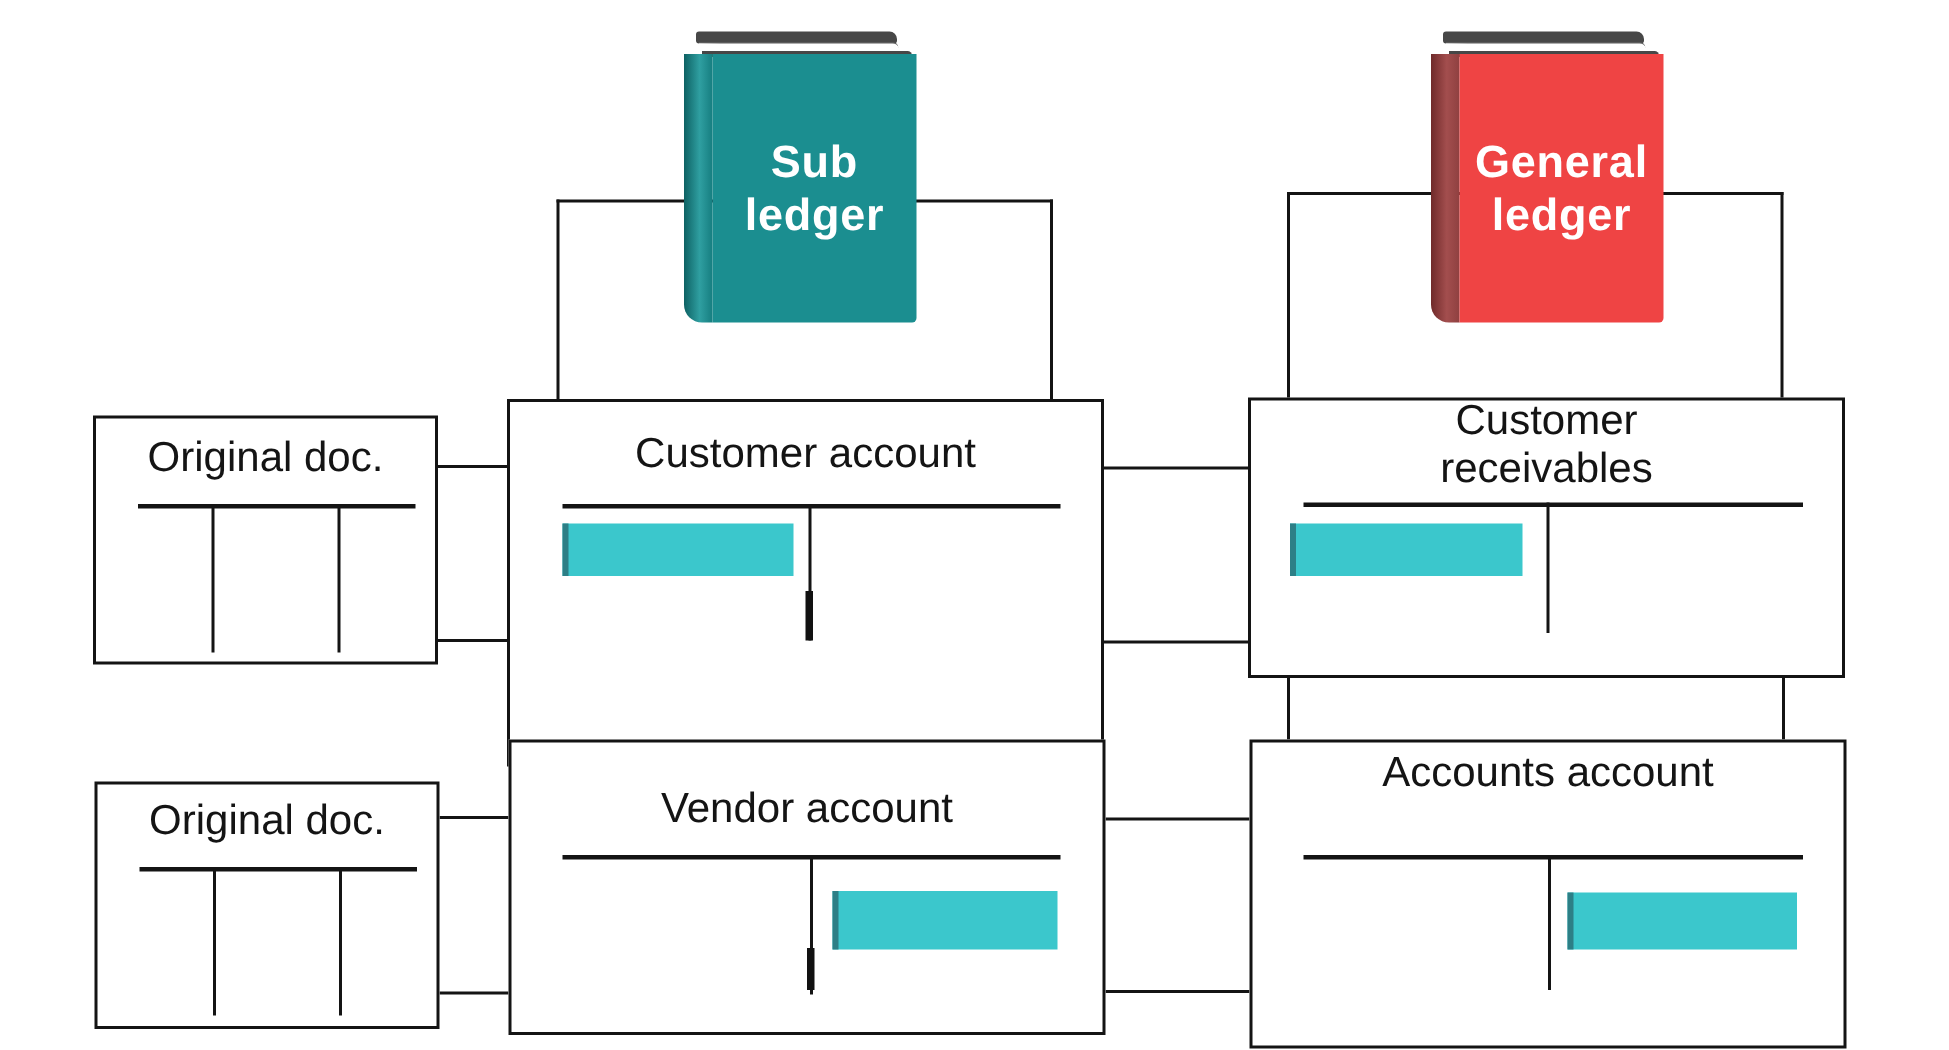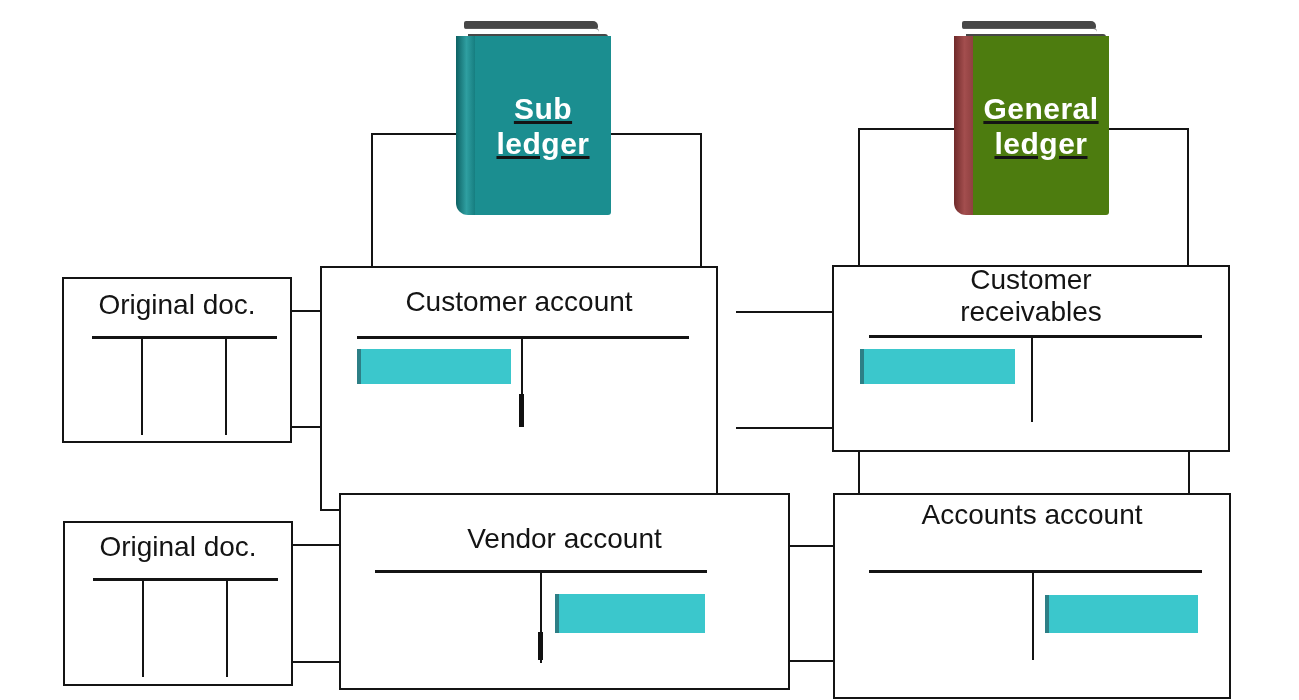--- a/index.html
+++ b/index.html
@@ -22,26 +22,26 @@
   .tl-thick{position:absolute;width:5px;background:#111111;}
   .tbar{position:absolute;background:#3bc7cc;border-left:4px solid #2d7f86;box-sizing:border-box;}
   
   .book{position:absolute;width:155px;height:194px;}
   .b-top1{position:absolute;left:8px;top:0;width:134px;height:8px;background:#474747;border-radius:2px 5px 2px 2px;}
   .b-top2{position:absolute;left:10px;top:7px;width:133px;height:7px;background:#ffffff;border-top:1px solid #5a5a5a;box-sizing:border-box;border-radius:0 4px 0 0;}
   .b-top3{position:absolute;left:12px;top:13px;width:140px;height:4px;background:#474747;border-radius:0 3px 0 0;}
   .spine{position:absolute;left:0;top:15px;width:19px;height:179px;border-radius:0 0 0 12px;}
   .front{
     position:absolute;left:19px;top:15px;width:136px;height:179px;border-radius:0 0 3px 0;
-    display:flex;align-items:center;justify-content:center;text-decoration:underline;
+    display:flex;align-items:center;justify-content:center;
   }
   .spine-sub{background:linear-gradient(90deg,#0d6163 0%,#2f9fa1 55%,#167e80 100%);}
   .front-sub{background:#1b8e90;}
   .spine-gen{background:linear-gradient(90deg,#6f2a2a 0%,#a34e4e 55%,#8f4040 100%);}
-  .front-gen{background:#4d7c0f;}
+  .front-gen{background:#ef4444;}
   .book-label{
     color:#ffffff;font-weight:bold;font-size:30px;line-height:35px;
     text-align:center;white-space:pre-line;letter-spacing:0.5px;
   }
 </style>
 </head>
 <body>
 
 <div class="canvas">
 
@@ -62,21 +62,21 @@
   <div class="vconn" style="left:858px;top:451px;height:42px"></div>
   <div class="vconn" style="left:1188px;top:451px;height:42px"></div>
 
   <div class="box" style="left:62px;top:277px;width:230px;height:166px">
     <div class="box-title" style="top:10px">Original doc.</div>
     <div class="tl-h" style="left:28px;top:57px;width:185px"></div>
     <div class="tl-v" style="left:77px;top:57px;height:99px"></div>
     <div class="tl-v" style="left:161px;top:57px;height:99px"></div>
   </div>
 
-  <div class="box" style="left:320px;top:266px;width:398px;height:245px">
+  <div class="box" style="left:338px;top:266px;width:398px;height:245px">
     <div class="box-title" style="top:18px">Customer account</div>
     <div class="tl-h" style="left:35px;top:68px;width:332px"></div>
     <div class="tl-v" style="left:199px;top:68px;height:91px"></div>
     <div class="tl-thick" style="left:197px;top:126px;height:33px"></div>
     <div class="tbar" style="left:35px;top:81px;width:154px;height:35px"></div>
   </div>
 
   <div class="box" style="left:832px;top:265px;width:398px;height:187px">
     <div class="box-title" style="top:-3px">Customer
 receivables</div>
@@ -85,21 +85,21 @@
     <div class="tbar" style="left:26px;top:82px;width:155px;height:35px"></div>
   </div>
 
   <div class="box" style="left:63px;top:521px;width:230px;height:165px">
     <div class="box-title" style="top:8px">Original doc.</div>
     <div class="tl-h" style="left:28px;top:55px;width:185px"></div>
     <div class="tl-v" style="left:77px;top:55px;height:99px"></div>
     <div class="tl-v" style="left:161px;top:55px;height:99px"></div>
   </div>
 
-  <div class="box" style="left:339px;top:493px;width:451px;height:197px">
+  <div class="box" style="left:339px;top:493px;width:398px;height:197px">
     <div class="box-title" style="top:28px">Vendor account</div>
     <div class="tl-h" style="left:34px;top:75px;width:332px"></div>
     <div class="tl-v" style="left:199px;top:75px;height:93px"></div>
     <div class="tl-thick" style="left:197px;top:137px;height:28px"></div>
     <div class="tbar" style="left:214px;top:99px;width:150px;height:39px"></div>
   </div>
 
   <div class="box" style="left:833px;top:493px;width:398px;height:206px">
     <div class="box-title" style="top:4px">Accounts account</div>
     <div class="tl-h" style="left:34px;top:75px;width:333px"></div>

